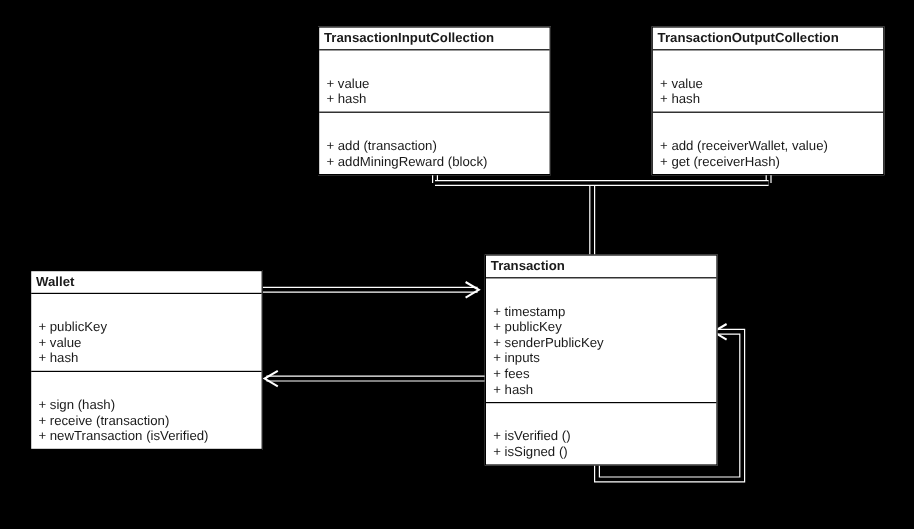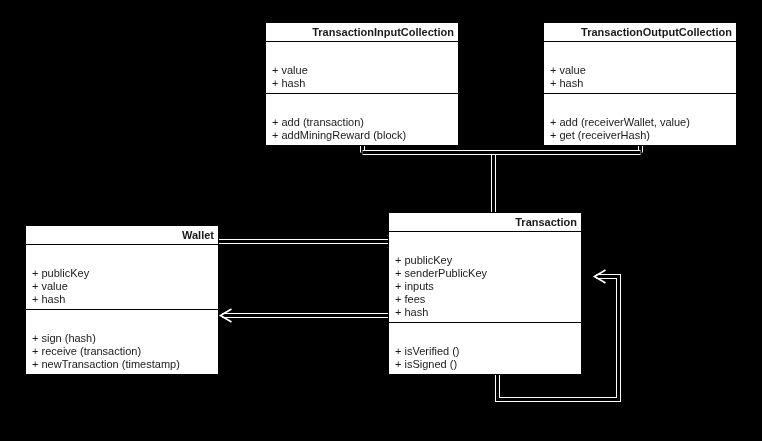--- a/index.html
+++ b/index.html
@@ -25,39 +25,39 @@
   .uml-class {
     position: absolute;
     width: 194px;
     background: #fff;
     color: #1a1a1a;
     font-size: 11px;
     border: 1px solid #000;
   }
   .uml-title {
     font-weight: bold;
-    text-align: right;
+    text-align: left;
     padding: 3px 4px 2px 4px;
     line-height: 13px;
     border-bottom: 1px solid #000;
     white-space: nowrap;
     overflow: hidden;
   }
   .uml-section {
     padding: 2px 6px 3px 6px;
     border-bottom: 1px solid #000;
     margin-top: 20px;
   }
   .uml-section:last-child { border-bottom: none; }
   .member { line-height: 13px; white-space: nowrap; }
 
   #box-input  { left: 265px; top: 22px; }
   #box-output { left: 543px; top: 22px; }
   #box-wallet { left: 25px;  top: 225px; }
-  #box-transaction { left: 388px; top: 212px; }
+  #box-transaction { left: 404px; top: 212px; }
 </style>
 </head>
 <body>
 
 <div class="stage">
 
   <svg class="connectors" width="762" height="441" viewBox="0 0 762 441">
 
     <g>
       <path class="outer" d="M362.5,100 V152.5"></path>
@@ -116,27 +116,28 @@
   <div class="uml-class" id="box-wallet">
     <div class="uml-title">Wallet</div>
     <div class="uml-section">
       <div class="member">+ publicKey</div>
       <div class="member">+ value</div>
       <div class="member">+ hash</div>
     </div>
     <div class="uml-section">
       <div class="member">+ sign (hash)</div>
       <div class="member">+ receive (transaction)</div>
-      <div class="member">+ newTransaction (timestamp)</div>
+      <div class="member">+ newTransaction (isVerified)</div>
     </div>
   </div>
 
   <div class="uml-class" id="box-transaction">
     <div class="uml-title">Transaction</div>
     <div class="uml-section">
+      <div class="member">+ timestamp</div>
       <div class="member">+ publicKey</div>
       <div class="member">+ senderPublicKey</div>
       <div class="member">+ inputs</div>
       <div class="member">+ fees</div>
       <div class="member">+ hash</div>
     </div>
     <div class="uml-section">
       <div class="member">+ isVerified ()</div>
       <div class="member">+ isSigned ()</div>
     </div>

